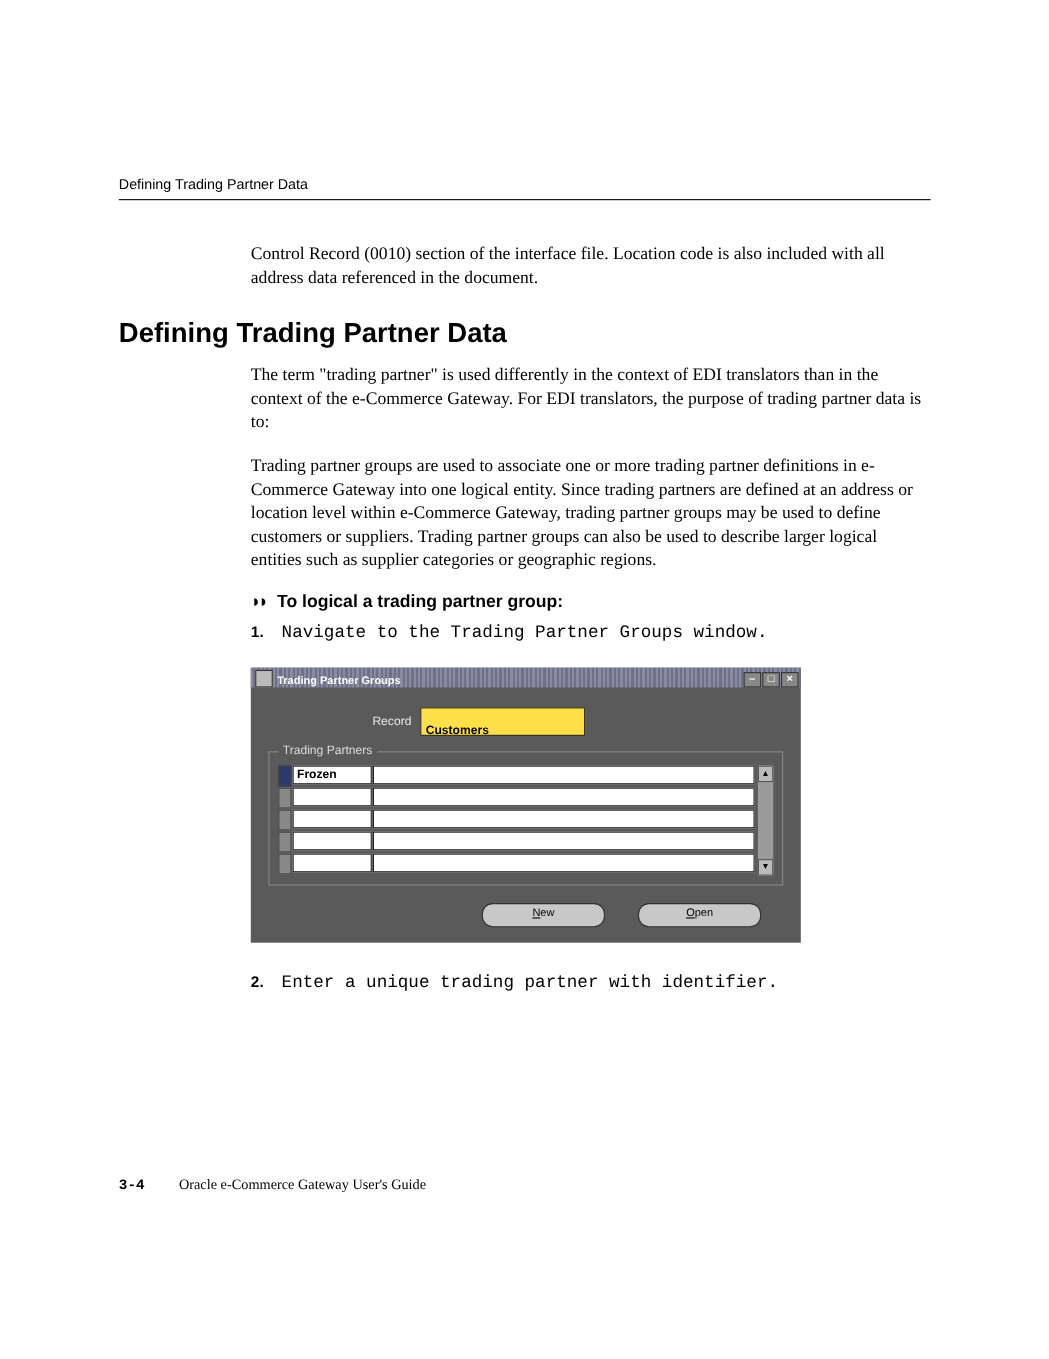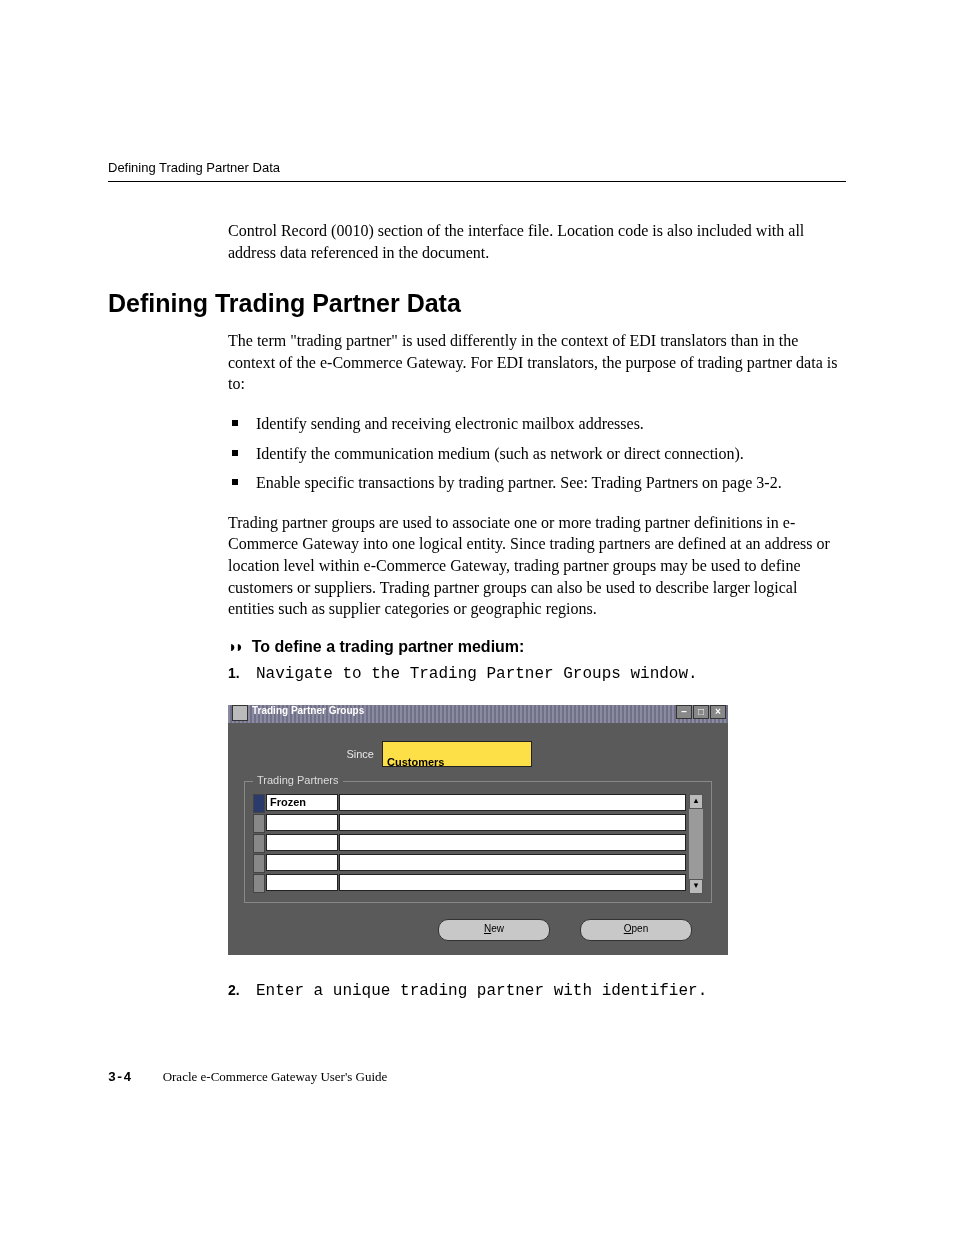--- a/index.html
+++ b/index.html
@@ -99,21 +99,21 @@
     padding-left: 120px;
     margin: 14px 0 26px 0;
   }
   .app-window {
     width: 500px;
     background: #5a5a5a;
     font-family: Helvetica, Arial, sans-serif;
   }
   .titlebar {
     display: flex;
-    align-items: flex-start;
+    align-items: flex-end;
     height: 18px;
     background: repeating-linear-gradient(90deg, #8a8aa0 0 2px, #707088 2px 4px);
     color: #fff;
     font-size: 10px;
     font-weight: bold;
   }
   .titlebar .sysicon {
     width: 14px;
     height: 14px;
     background: #bbb;
@@ -263,52 +263,47 @@
 <div class="page">
   <div class="running-head">Defining Trading Partner Data</div>
   <hr class="head-rule">
 
   <p class="body-para">Control Record (0010) section of the interface file.  Location code is also included with all address data referenced in the document.</p>
 
   <h2 class="section-title">Defining Trading Partner Data</h2>
 
   <p class="body-para">The term "trading partner" is used differently in the context of EDI translators than in the context of the e-Commerce Gateway. For EDI translators, the purpose of trading partner data is to:</p>
 
-  <ul class="square">
-    <li>Identify sending and receiving electronic mailbox addresses.</li>
-    <li>Identify the communication medium (such as network or direct connection).</li>
-    <li>Enable specific transactions by trading partner. See: Trading Partners on page 3-2.</li>
-  </ul>
 
   <p class="body-para">Trading partner groups are used to associate one or more trading partner definitions in e-Commerce Gateway into one logical entity. Since trading partners are defined at an address or location level within e-Commerce Gateway, trading partner groups may be used to define customers or suppliers. Trading partner groups can also be used to describe larger logical entities such as supplier categories or geographic regions.</p>
 
   <div class="proc-heading">
     <span class="arrows">◗◗</span>
-    <span>To define a trading partner medium:</span>
+    <span>To logical a trading partner group:</span>
   </div>
 
   <ol class="steps">
     <li>Navigate to the Trading Partner Groups window.</li>
   </ol>
 
   <div class="figure-wrap">
     <div class="app-window">
       <div class="titlebar">
         <div class="sysicon"></div>
         <span class="title-text">Trading Partner Groups</span>
         <div class="title-fill"></div>
         <div class="win-btns">
           <span>–</span>
           <span>□</span>
           <span>×</span>
         </div>
       </div>
       <div class="form-body">
         <div class="field-row">
-          <label>Since</label>
+          <label>Record</label>
           <div class="tf w1">Customers</div>
         </div>
         <div class="fieldset">
           <div class="legend">Trading Partners</div>
           <div class="grid">
             <div class="grid-rows">
               <div class="grid-row">
                 <div class="row-handle active"></div>
                 <div class="cell c1">Frozen Food</div>
                 <div class="cell c2"></div>

